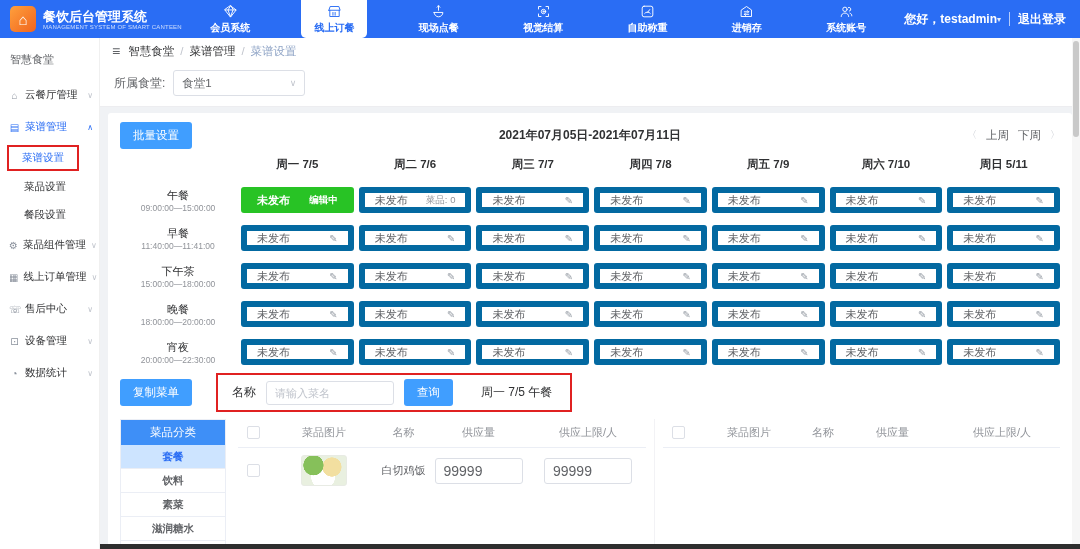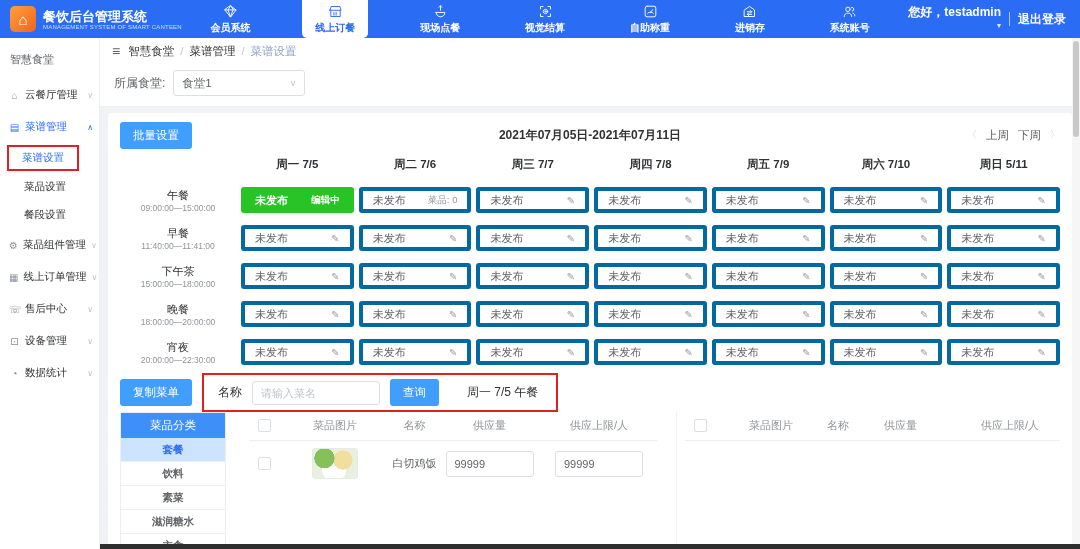--- a/index.html
+++ b/index.html
@@ -13,21 +13,21 @@
   .logo-tx .t1 { font-size:13px; font-weight:bold; line-height:15px; white-space:nowrap; }
   .logo-tx .t2 { font-size:6px; opacity:.75; letter-spacing:.2px; white-space:nowrap; }
   .topnav { flex:1; display:flex; justify-content:space-around; align-items:stretch; }
   .nav-item { display:flex; flex-direction:column; align-items:center; justify-content:center; gap:2px;
               padding:0 13px; cursor:pointer; }
   .nav-item.active { background:#fff; color:#2a6df4; border-radius:0 0 5px 5px; }
   .nav-ic svg { width:15px; height:15px; display:block; fill:none; stroke:currentColor; stroke-width:1.5;
                 stroke-linecap:round; stroke-linejoin:round; }
   .nav-lb { font-size:10px; font-weight:bold; white-space:nowrap; }
   .account { display:flex; align-items:center; gap:8px; padding:0 14px 0 6px; font-size:12px; font-weight:bold; }
-  .acct-user { display:flex; flex-direction:column; align-items:flex-end; line-height:13px; cursor:pointer; }
+  .acct-user { display:flex; flex-direction:row; align-items:flex-end; line-height:13px; cursor:pointer; }
   .acct-user .caret { font-size:8px; opacity:.85; }
   .vdiv { width:1px; height:14px; background:rgba(255,255,255,.65); }
   .logout { cursor:pointer; white-space:nowrap; }
   
   .layout { display:flex; height:511px; }
   .sidebar { width:100px; background:#fff; flex-shrink:0; padding-top:6px; font-size:11px;
              border-right:1px solid #f0f0f0; overflow:hidden; }
   .side-label { color:#606266; padding:8px 10px 12px; font-size:11px; }
   .side-item { display:flex; align-items:center; gap:5px; padding:9px 6px 9px 9px; color:#303133; cursor:pointer; }
   .side-item .ic { color:#8a919c; font-size:10px; width:11px; text-align:center; }
@@ -59,35 +59,35 @@
          cursor:pointer; white-space:nowrap; font-family:inherit; }
   .date { position:absolute; left:0; right:0; text-align:center; font-weight:bold; font-size:12px; color:#303133; }
   .weeknav { margin-left:auto; display:flex; gap:9px; align-items:center; font-size:11.5px; color:#606266; z-index:1; }
   .weeknav .ang { color:#c0c4cc; font-size:10px; }
   .weeknav .wk { cursor:pointer; }
   .grid { display:grid; grid-template-columns:116px repeat(7,1fr); gap:12px 5px; margin-top:5px; flex-shrink:0; }
   .day-h { text-align:center; font-size:11.5px; font-weight:bold; color:#303133; padding:3px 0; }
   .meal-lb { display:flex; flex-direction:column; align-items:center; justify-content:center; }
   .meal-lb .nm { font-size:11px; color:#303133; }
   .meal-lb .tm { font-size:8.5px; color:#909399; }
-  .cell { border:4px solid #0369a1; border-radius:3px; background:#fff; height:26px; display:flex;
+  .cell { border:6px solid #0369a1; border-radius:3px; background:#fff; height:26px; display:flex;
           align-items:center; justify-content:space-between; padding:0 10px; font-size:11px; color:#606266; cursor:pointer; }
   .cell .edit-ic { color:#9aa0a8; font-size:10px; }
   .cell .sub { font-size:9.5px; color:#909399; }
   .cell.green { background:#28c325; border-color:#28c325; color:#fff; font-weight:bold; }
   .cell.green .sub { color:#fff; }
-  .editor-row { display:flex; align-items:center; gap:10px; margin-top:8px; flex-shrink:0; }
+  .editor-row { display:flex; align-items:center; gap:24px; margin-top:8px; flex-shrink:0; }
   .red-box { border:2px solid #e02121; display:flex; align-items:center; gap:10px; padding:4px 12px 4px 14px; }
   .flabel { font-size:12px; color:#606266; white-space:nowrap; }
   .flabel.dark { color:#303133; }
   .text-input { width:128px; height:24px; border:1px solid #dcdfe6; border-radius:3px; padding:0 8px;
                 font-size:11px; color:#606266; font-family:inherit; }
   .text-input::placeholder { color:#c0c4cc; }
   .slot { font-size:12px; color:#303133; margin-left:18px; margin-right:6px; white-space:nowrap; }
-  .bottom { flex:1; display:flex; overflow:hidden;gap:11px; }
+  .bottom { flex:1; display:flex; margin-top:7px; overflow:hidden; }
   .cats { width:106px; flex-shrink:0; border:1px solid #ebeef5; border-bottom:none; }
   .cats-h { background:#3e8ff7; color:#fff; text-align:center; font-size:11.5px; padding:5px 0; }
   .cat { border-bottom:1px solid #ebeef5; text-align:center; font-size:10.5px; color:#606266; padding:4.5px 0; cursor:pointer;font-weight:bold; }
   .cat.active { background:#cde4ff; color:#2a6df4; }
   .mid-table { width:428px; padding:0 8px 0 12px; flex-shrink:0; }
   .right-table { flex:1; border-left:1px solid #f2f2f5; padding-left:8px; position:relative; }
   .t-head { display:grid; grid-template-columns:30px 112px 1fr 103px 116px; align-items:center;
             padding:6px 0 7px; border-bottom:1px solid #ebeef5; }
   .t-head .th { font-size:11px; color:#909399; text-align:center; white-space:nowrap; }
   .cb { width:13px; height:13px; border:1px solid #dcdfe6; border-radius:2px; background:#fff;
@@ -95,21 +95,21 @@
   .t-row { display:grid; grid-template-columns:30px 112px 1fr 103px 116px; align-items:center; padding:7px 0; }
   .t-row .dn { font-size:11px; color:#606266; text-align:center; }
   .dish-img { width:46px; height:31px; border-radius:3px; margin:0 auto; border:1px solid #e8ebe4;
       background:
         radial-gradient(circle at 26% 32%, #86c05a 0 26%, rgba(0,0,0,0) 27%),
         radial-gradient(circle at 68% 38%, #f2dfa0 0 27%, rgba(0,0,0,0) 28%),
         radial-gradient(circle at 48% 72%, #ffffff 0 38%, rgba(0,0,0,0) 39%),
         #e9f0e0; }
   .inp-wrap { display:flex; justify-content:center; }
   .num-input { width:88px; height:25px; border:1px solid #dcdfe6; border-radius:3px; padding:12px 8px;
-               font-size:11px; color:#606266; font-family:inherit; }
+               font-size:14px; color:#606266; font-family:inherit; }
   .empty { text-align:center; font-size:11.5px; color:#909399; margin-top:105px; }
   
   .v-scroll { position:absolute; right:0; top:38px; bottom:0; width:8px; background:#f6f6f6; z-index:40; }
   .v-thumb { position:absolute; top:3px; left:1px; width:6px; height:96px; background:#c9c9c9; border-radius:3px; }
   .h-scroll { position:absolute; left:0; right:0; bottom:0; height:5px; background:#2e2e2e; z-index:45; }
 </style>
 </head>
 <body>
 
 <div class="topbar">

